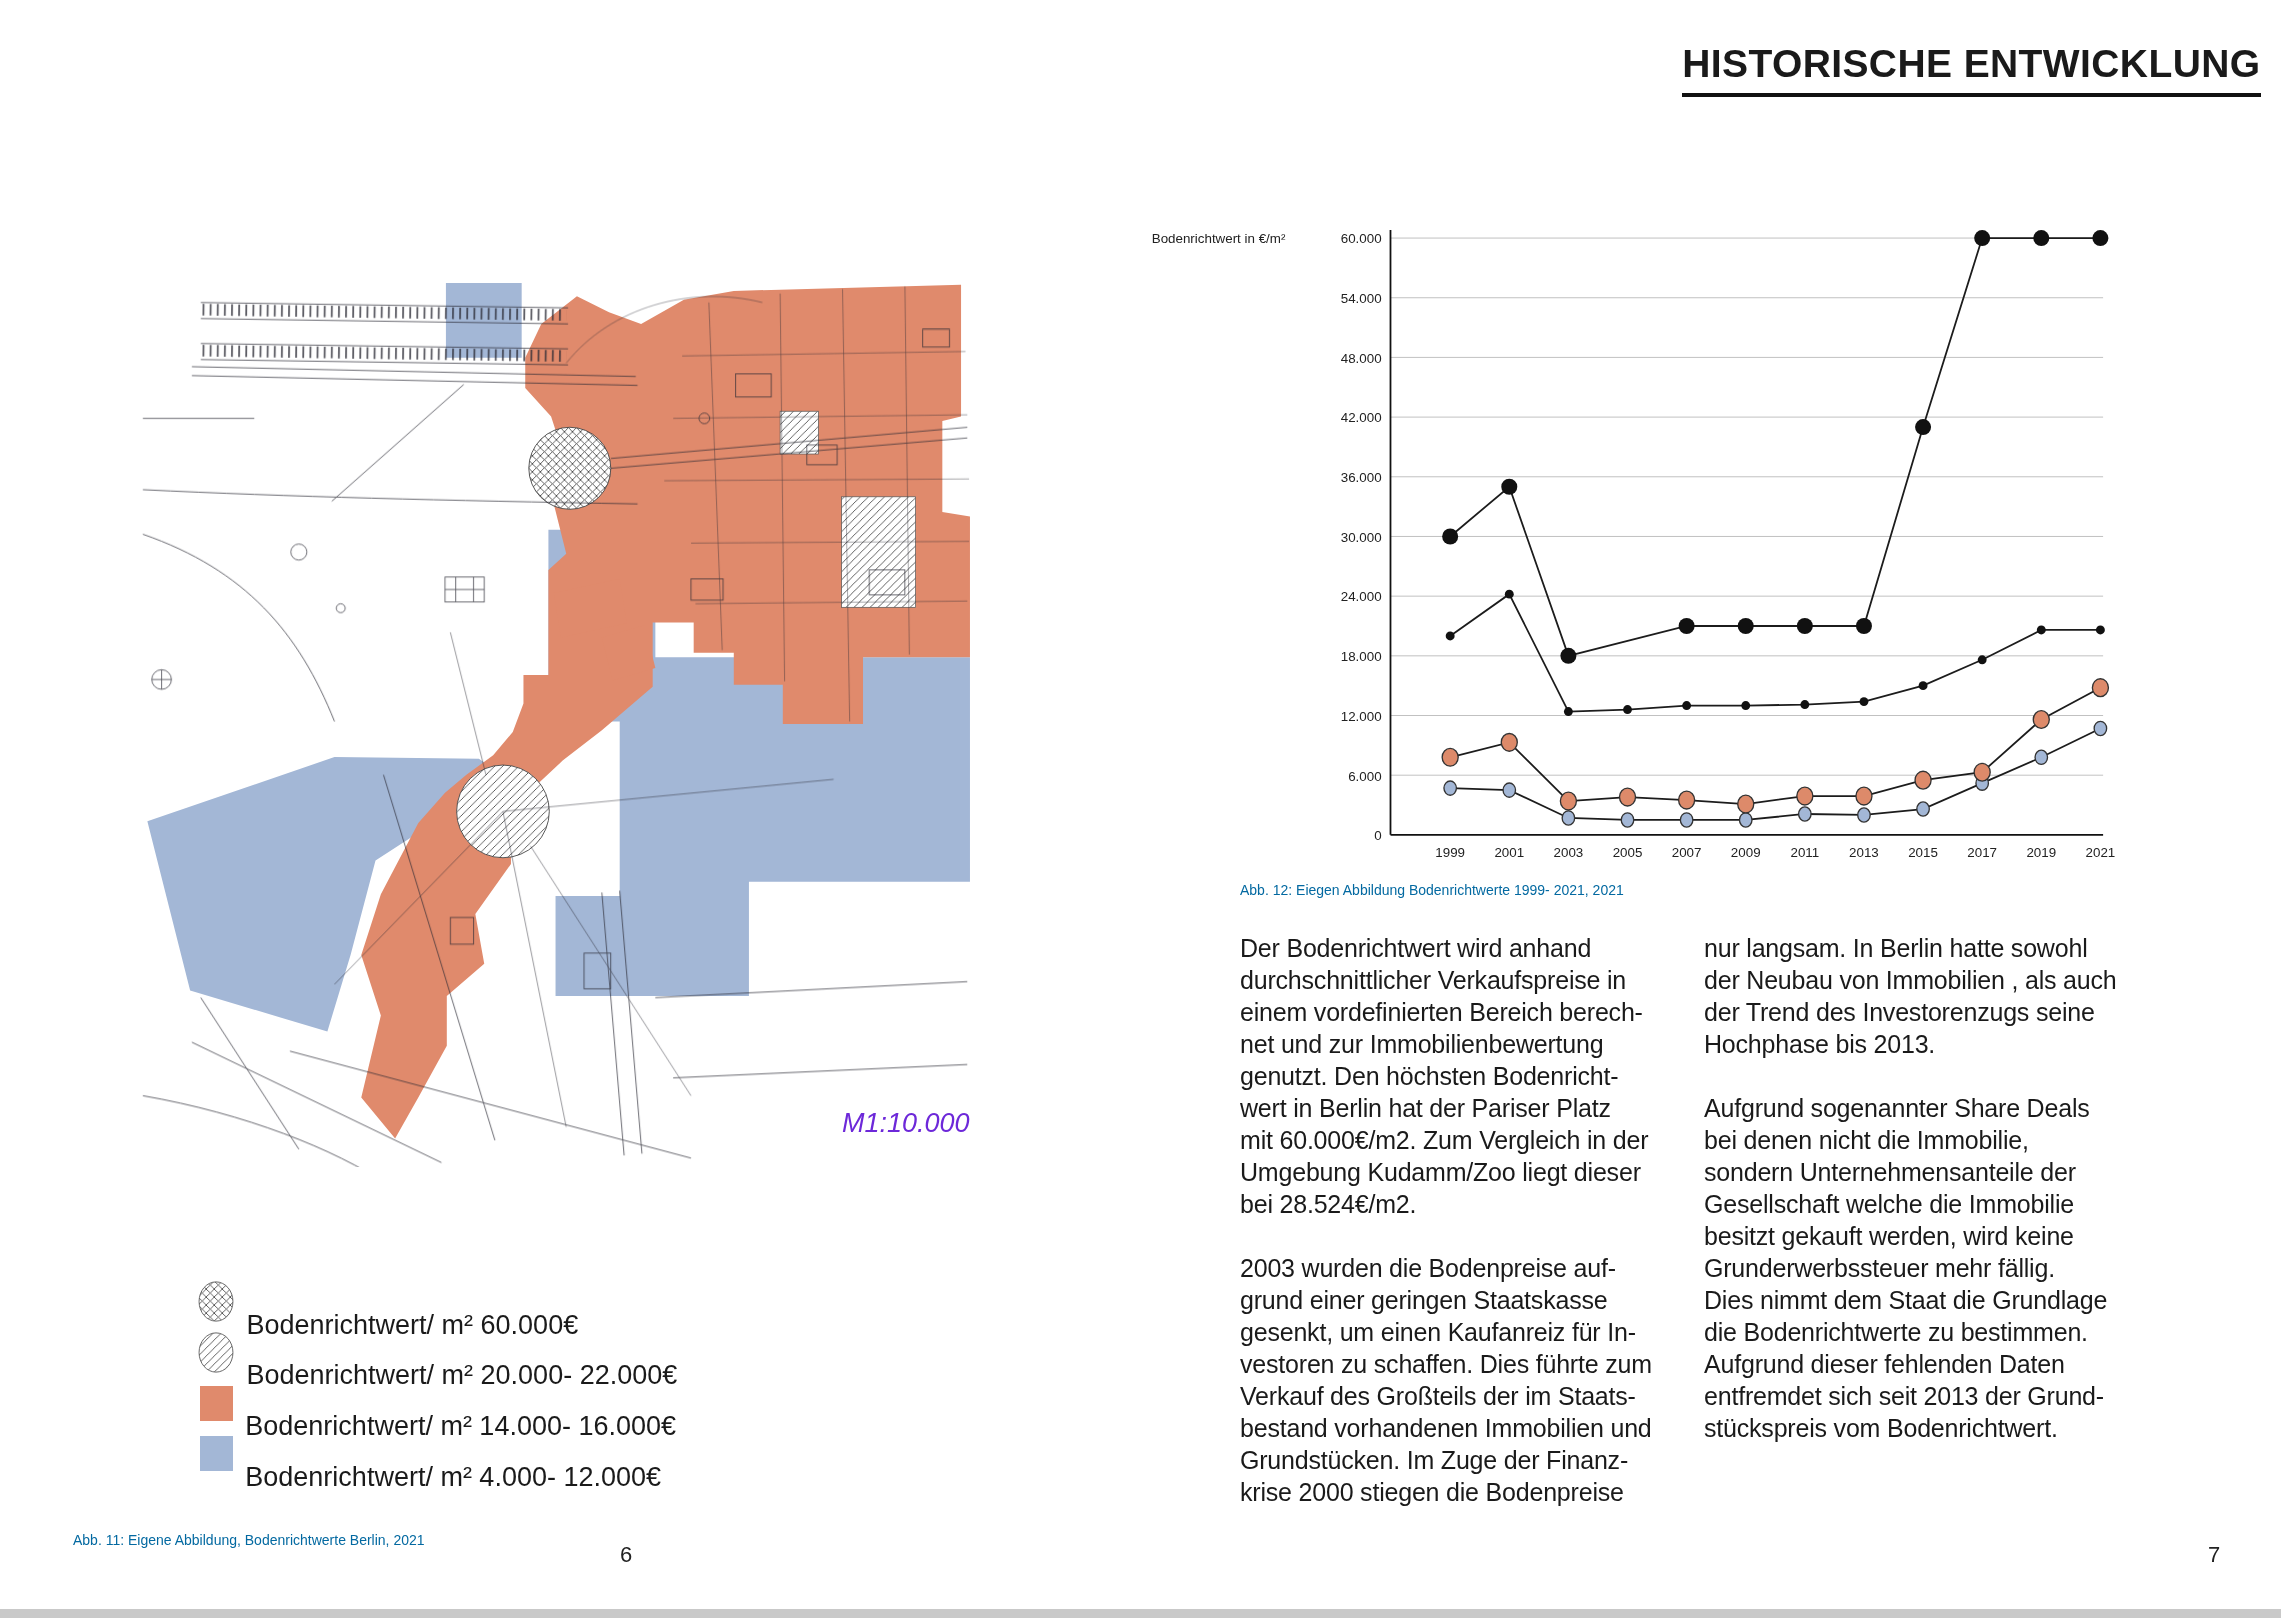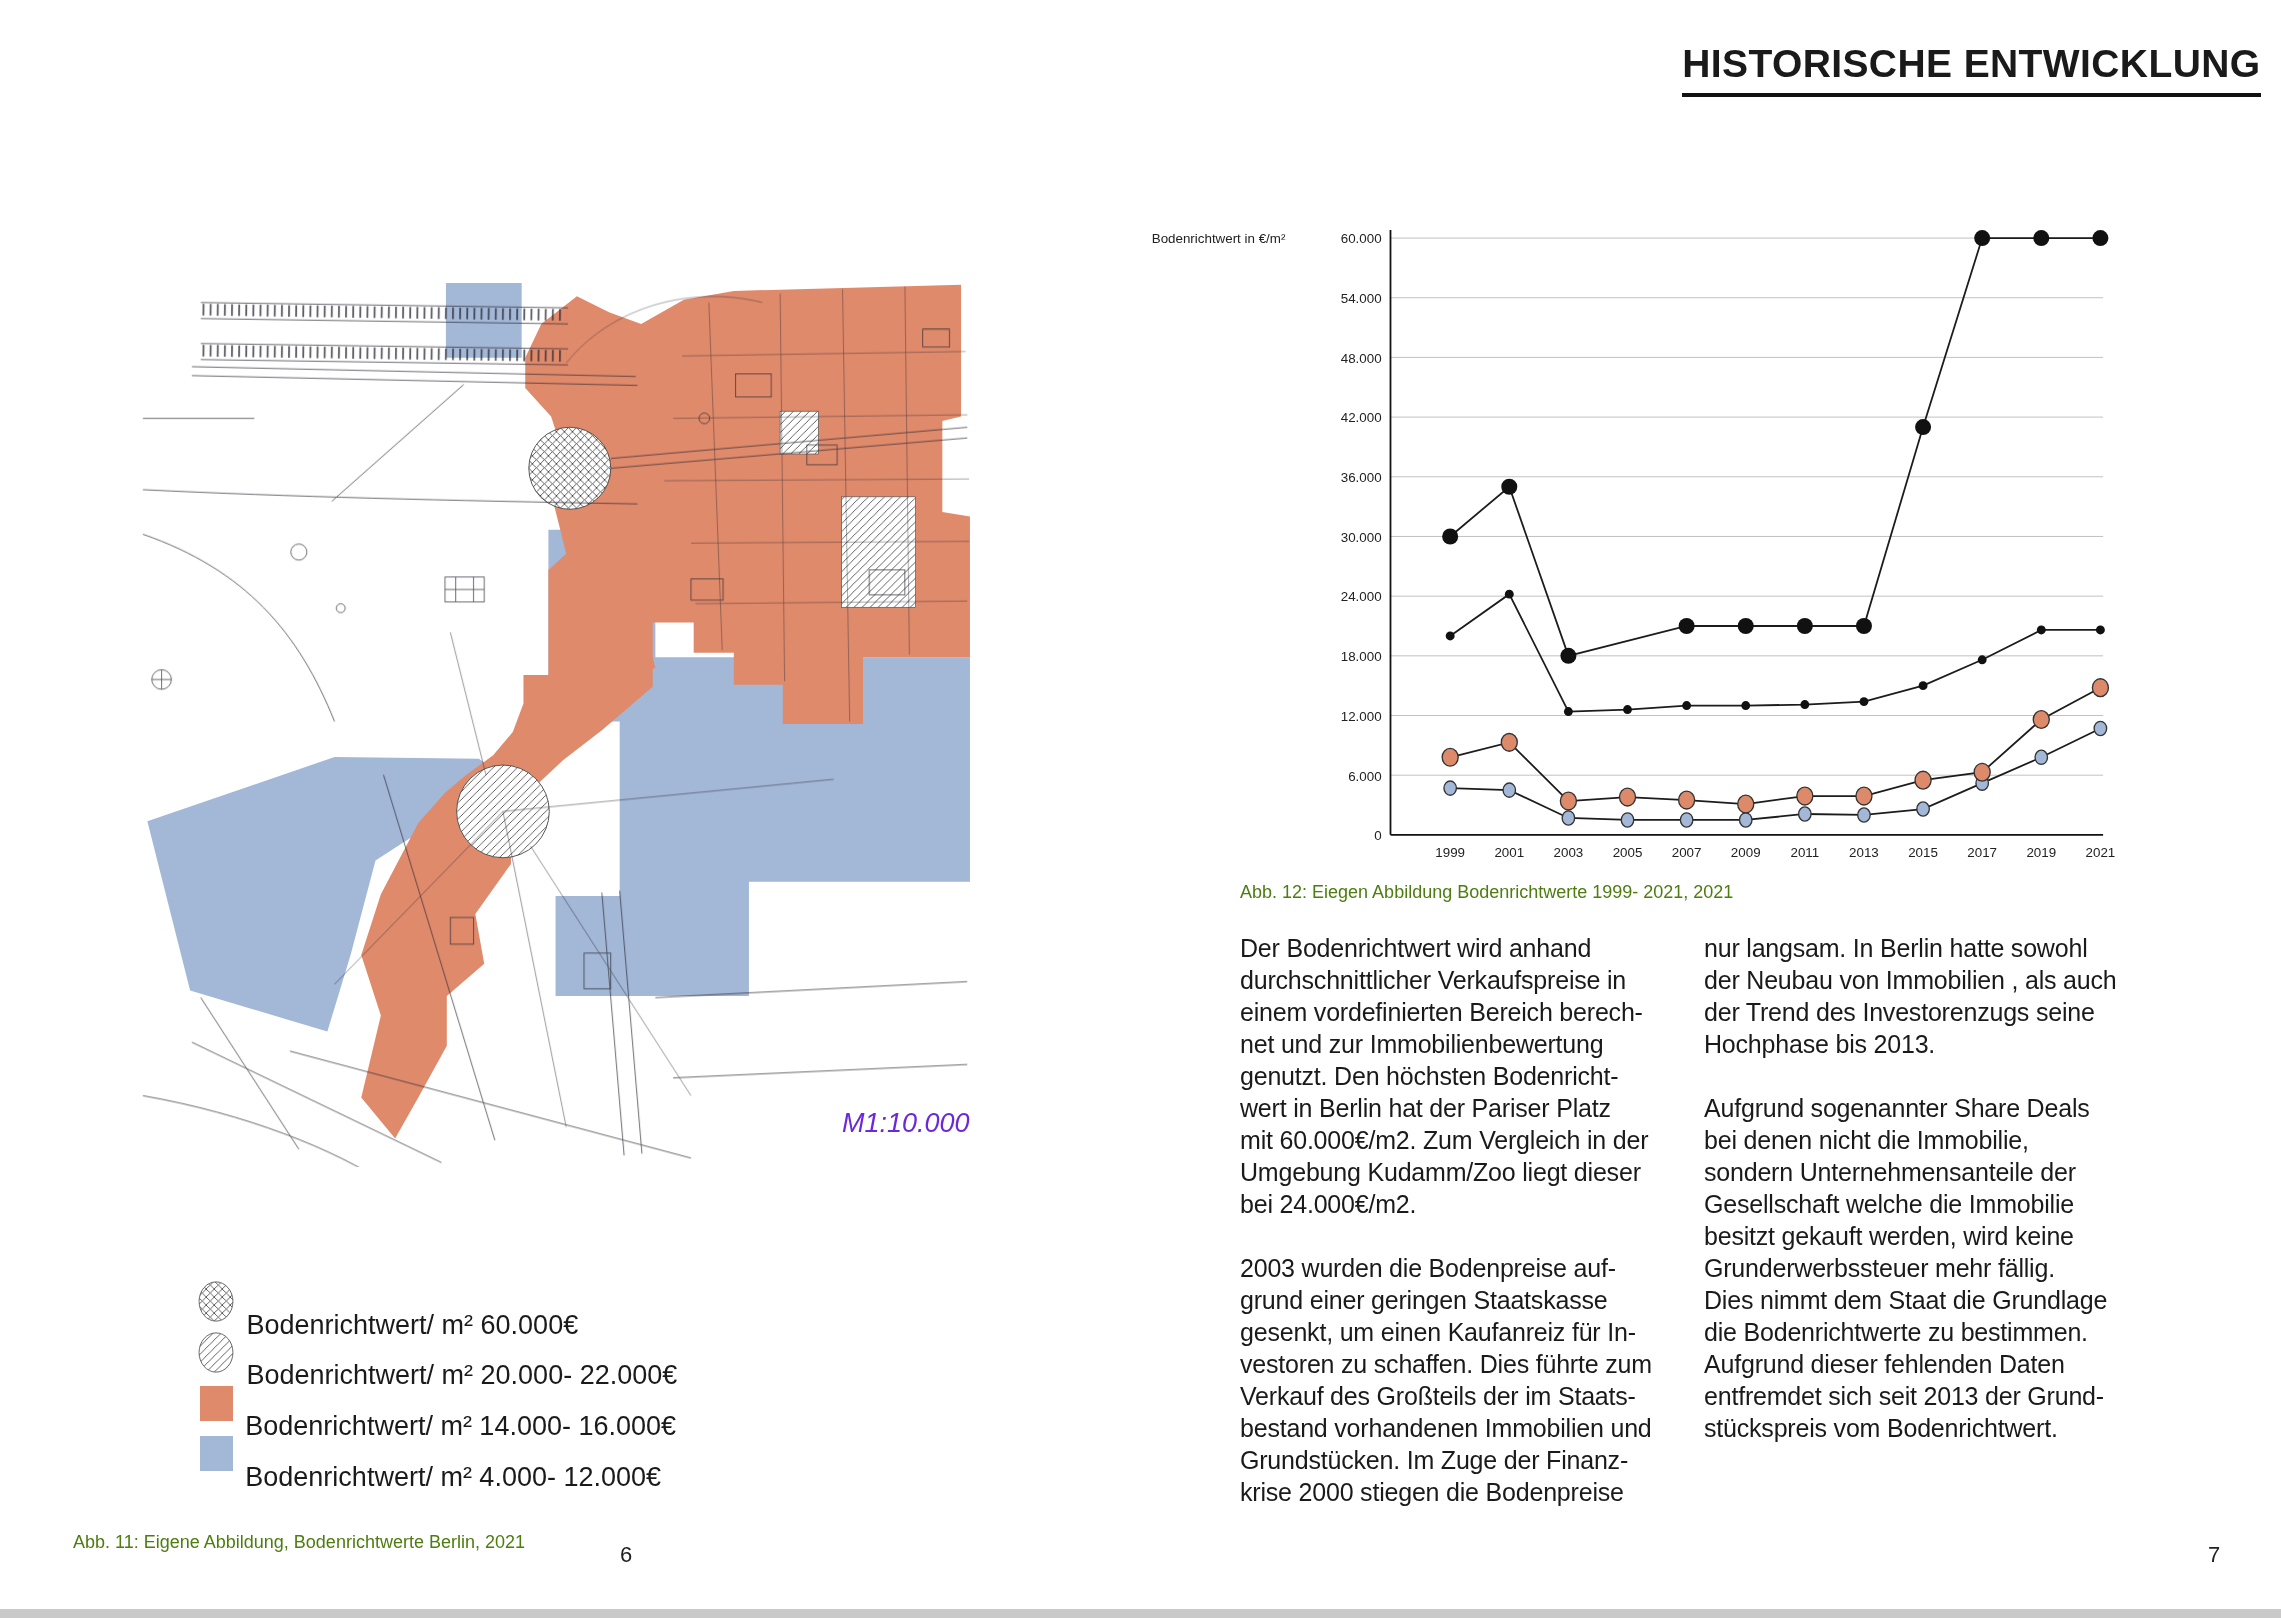--- a/index.html
+++ b/index.html
@@ -5,21 +5,21 @@
   html,body{margin:0;padding:0;background:#888;}
   #page{position:relative;width:2281px;height:1618px;background:#ffffff;overflow:hidden;
         font-family:"Liberation Sans",sans-serif;color:#1a1a1a;}
   .abs{position:absolute;}
   
   #header{position:absolute;top:23px;right:20.5px;text-align:right;margin-top:19px;}
   #header .title{font-size:39px;font-weight:bold;letter-spacing:0.4px;display:inline-block;
                  border-bottom:4.5px solid #111;padding-bottom:7.1px;}
   #header .subtitle{font-size:37px;font-weight:400;margin-top:7.1px;}
   
-  .caption{font-size:18px;color:#4d7c0f;}
+  .caption{font-size:14px;color:#0369a1;}
   .pagenum{font-size:22px;color:#222;}
   #scale-label{font-size:27px;color:#6d28d9;font-style:italic;}
   
   #legend{position:absolute;left:198px;top:1281px;}
   .legend-row{display:flex;align-items:center;margin-bottom:9.8px;height:41px;}
   .legend-swatch{width:36px;height:39px;margin-right:12.5px;flex:0 0 auto;display:flex;align-items:center;justify-content:center;}
   .legend-swatch.square{width:33px;height:35px;margin-left:1.8px;}
   .legend-label{font-size:27px;white-space:nowrap;margin-top:47px;}
   
   .col{position:absolute;top:932px;font-size:25px;line-height:32px;letter-spacing:-0.2px;}
@@ -246,21 +246,21 @@
 
   <div class="col" style="left:1240px;width:460px;">
     <p>Der Bodenrichtwert wird anhand
 durchschnittlicher Verkaufspreise in
 einem vordefinierten Bereich berech-
 net und zur Immobilienbewertung
 genutzt. Den höchsten Bodenricht-
 wert in Berlin hat der Pariser Platz
 mit 60.000€/m2. Zum Vergleich in der
 Umgebung Kudamm/Zoo liegt dieser
-bei 24.000€/m2.</p>
+bei 28.524€/m2.</p>
     <p>2003 wurden die Bodenpreise auf-
 grund einer geringen Staatskasse
 gesenkt, um einen Kaufanreiz für In-
 vestoren zu schaffen. Dies führte zum
 Verkauf des Großteils der im Staats-
 bestand vorhandenen Immobilien und
 Grundstücken. Im Zuge der Finanz-
 krise 2000 stiegen die Bodenpreise</p>
   </div>
   <div class="col" style="left:1704px;width:474px;">

